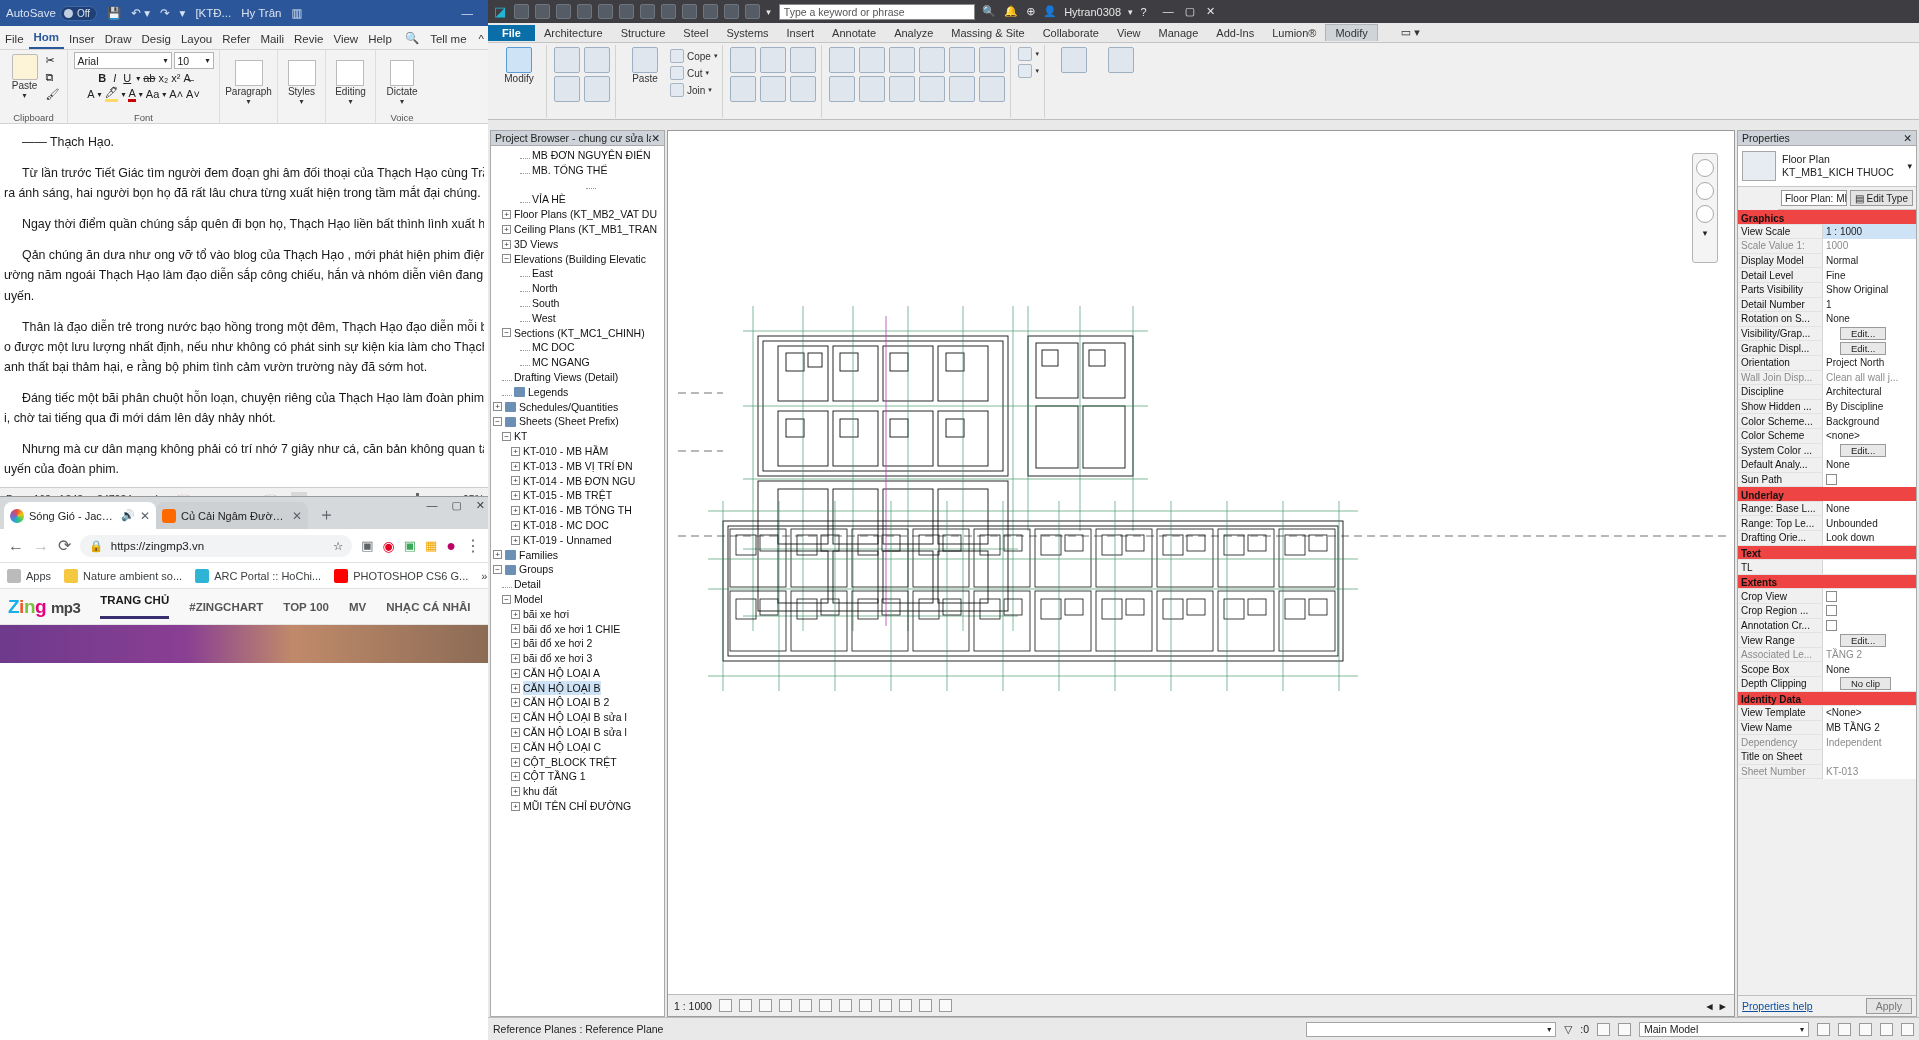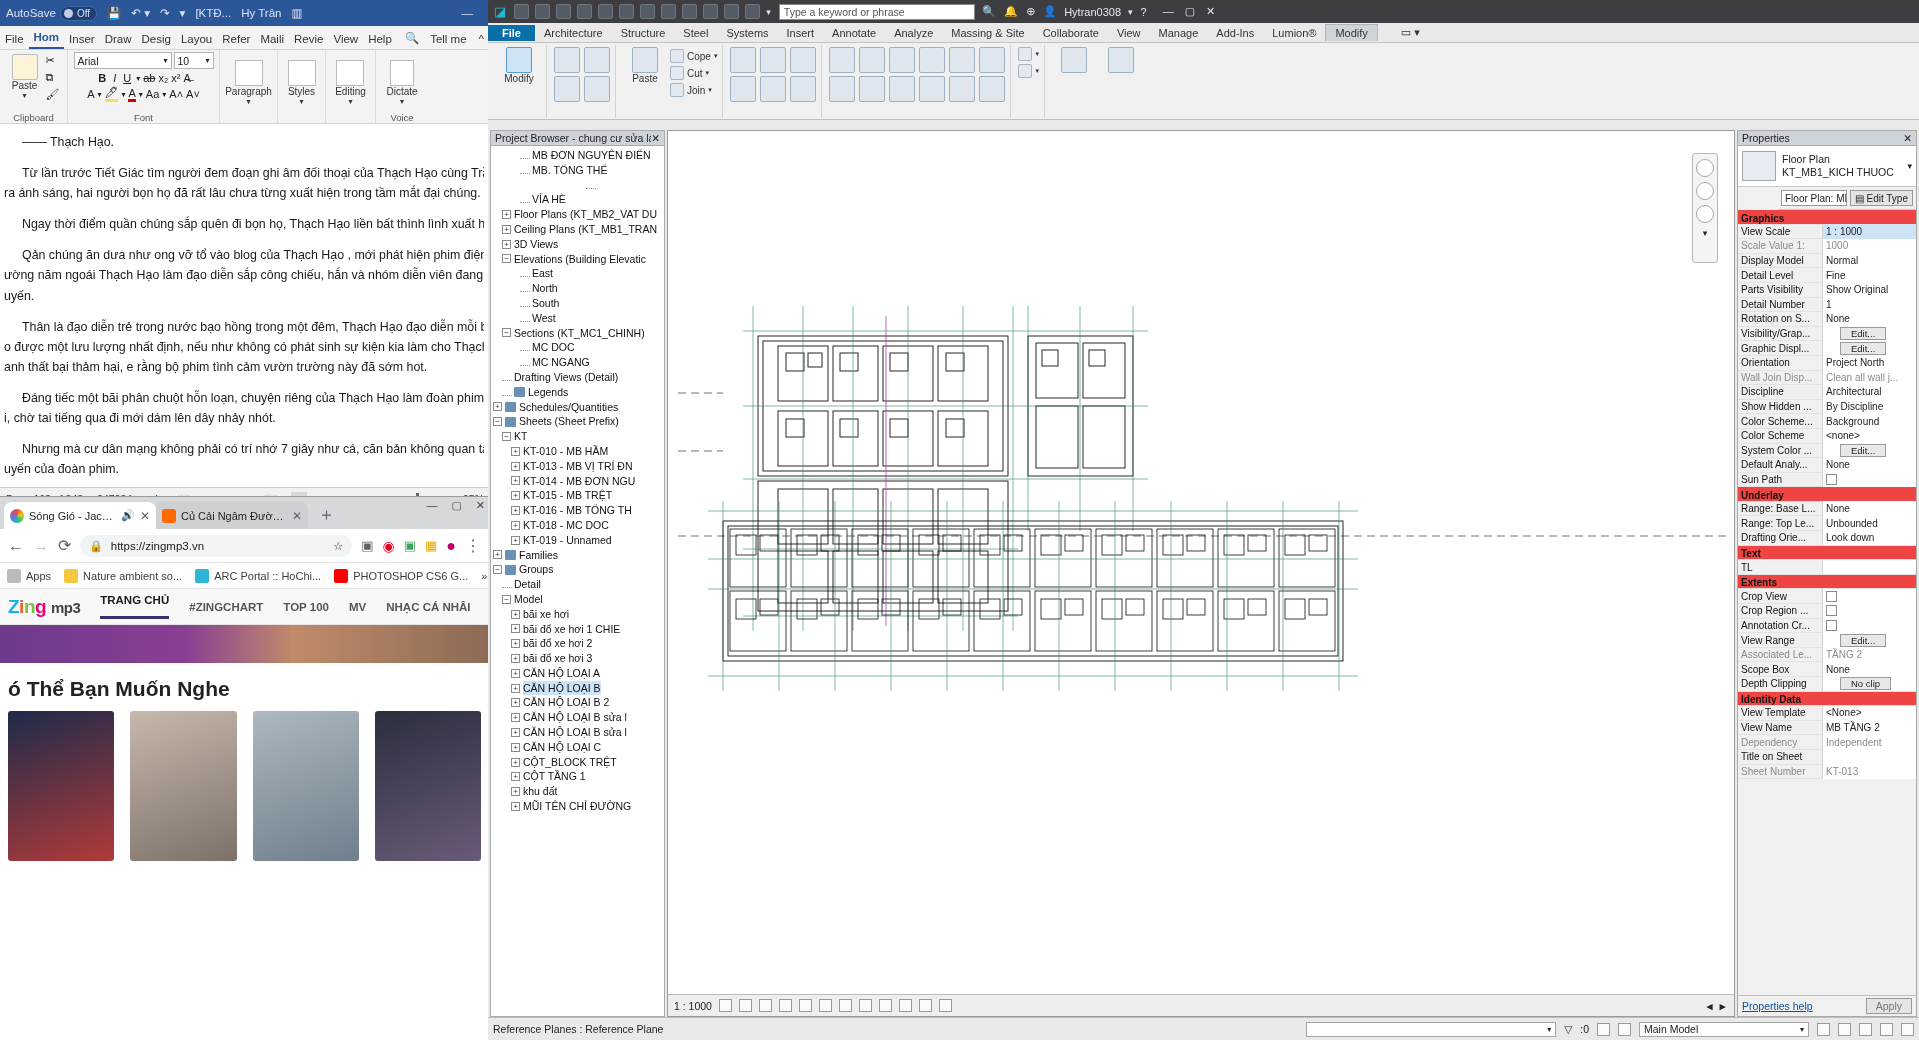--- a/index.html
+++ b/index.html
@@ -404,29 +404,20 @@
     </span>
     <span class="zn active">TRANG CHỦ</span>
     <span class="zn">#ZINGCHART</span>
     <span class="zn">TOP 100</span>
     <span class="zn">MV</span>
     <span class="zn">NHẠC CÁ NHÂI</span>
   </div>
 
   <div id="zing-banner"></div>
 
-  <div id="zing-body">
-    <div id="zing-h">ó Thể Bạn Muốn Nghe</div>
-    <div id="zing-cards">
-      <div class="zcard" style="background:linear-gradient(160deg,#1d2b4a,#b03a3a)"></div>
-      <div class="zcard" style="background:linear-gradient(160deg,#c7b8ac,#7d7169)"></div>
-      <div class="zcard" style="background:linear-gradient(160deg,#adb8bf,#6f7f8c)"></div>
-      <div class="zcard" style="background:linear-gradient(160deg,#2a2f3d,#6a5a78)"></div>
-    </div>
-  </div>
 </div>
 
 <div class="abs" id="revit">
 
   <div id="rv-title">
     <span style="color:#1fb6d4;font-size:13px">◪</span>
     <span id="rv-qat">
       <span class="qico"></span>
       <span class="qico"></span>
       <span class="qico"></span>

